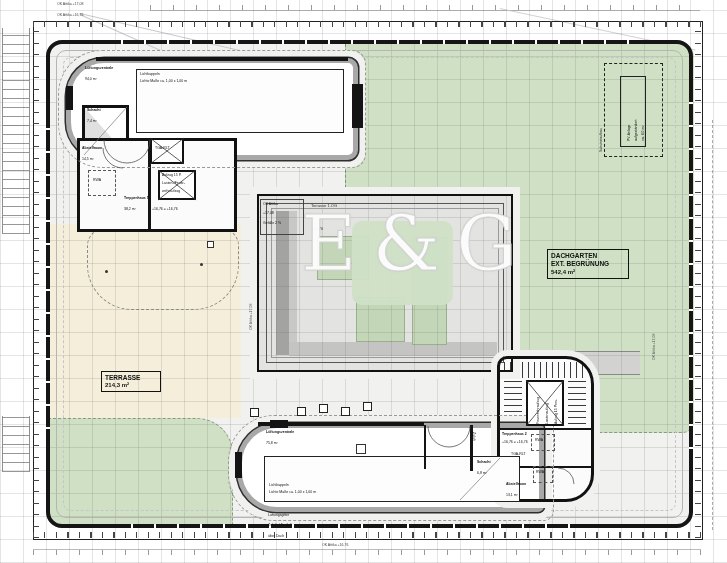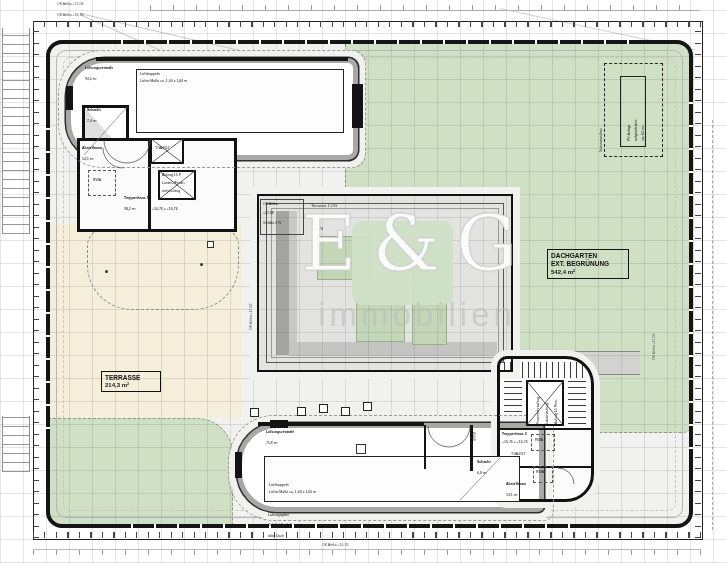--- a/index.html
+++ b/index.html
@@ -253,16 +253,14 @@
       <line x1="564" y1="380" x2="526" y2="426"></line>
       <line x1="150" y1="138" x2="184" y2="164"></line>
       <line x1="184" y1="138" x2="150" y2="164"></line>
     </g>
   </svg>
 
   <div class="abs" style="left:352px;top:221px;width:101px;height:84px;background:#cfe0c6;opacity:.95;border-radius:10px;z-index:29;"></div>
   <div class="abs" style="left:282px;top:206px;width:270px;text-align:center;z-index:31;pointer-events:none;
               font-family:'DejaVu Serif',serif;font-size:76px;line-height:1;letter-spacing:16px;
               color:rgba(255,255,255,.92);-webkit-text-stroke:1px #d2d2d2;text-shadow:0 0 2px rgba(170,170,170,.45);">E&amp;G</div>
-  <div class="abs" style="left:282px;top:296px;width:270px;text-align:center;z-index:31;pointer-events:none;text-transform:lowercase;
-              font-family:'Liberation Sans',sans-serif;font-size:33px;letter-spacing:4px;color:rgba(185,185,185,.55);">Immobilien</div>
 
 </div>
 
 </body></html>

